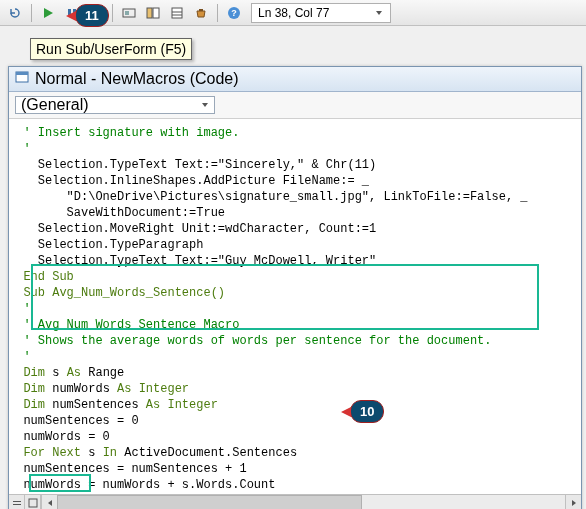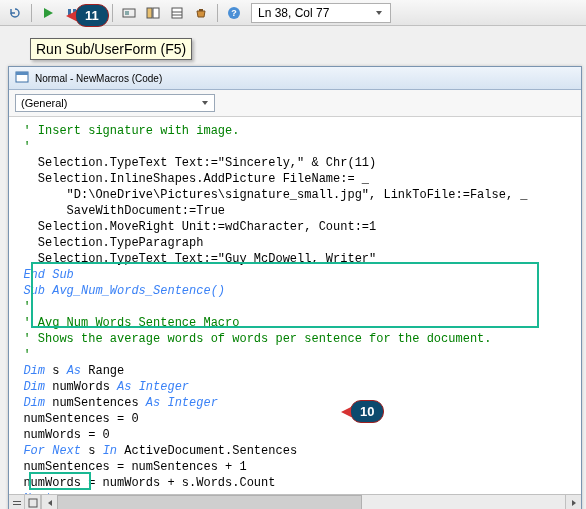--- a/index.html
+++ b/index.html
@@ -104,51 +104,51 @@
     flex-direction: column;
     box-shadow: 0 0 3px rgba(0,0,0,0.2);
   }
   .codewin-title {
     background: linear-gradient(#eef4fb, #d7e4f2);
     border-bottom: 1px solid #a0b4cc;
     padding: 3px 6px;
     display: flex;
     align-items: center;
     gap: 6px;
-    font-size: 10px;
+    font-size: 16px;
   }
   .selectors {
     padding: 4px 6px;
     border-bottom: 1px solid #d0d0d0;
     background: #f7f7f7;
     display: flex;
     gap: 6px;
   }
   .sel {
     flex: 0 0 200px;
     background: #fff;
     border: 1px solid #9aa8b8;
     padding: 1px 5px;
-    font-size: 11px;
+    font-size: 16px;
     height: 18px;
     display: flex;
     align-items: center;
     justify-content: space-between;
   }
   .code-body {
     flex: 1;
     overflow: auto;
     padding: 6px 0;
     font-family: Consolas, "Courier New", monospace;
     font-size: 12px;
     line-height: 16px;
     white-space: pre;
     position: relative;
   }
-  .kw { color: #3b82f6; font-style: italic; }
+  .kw { color: #4d7c0f; }
   .cm { color: #008000; }
   .hl-teal1 {
     position: absolute;
     left: 22px; top: 145px;
     width: 508px; height: 66px;
     border: 2px solid #19b893;
     pointer-events: none;
   }
   .hl-teal2 {
     position: absolute;

